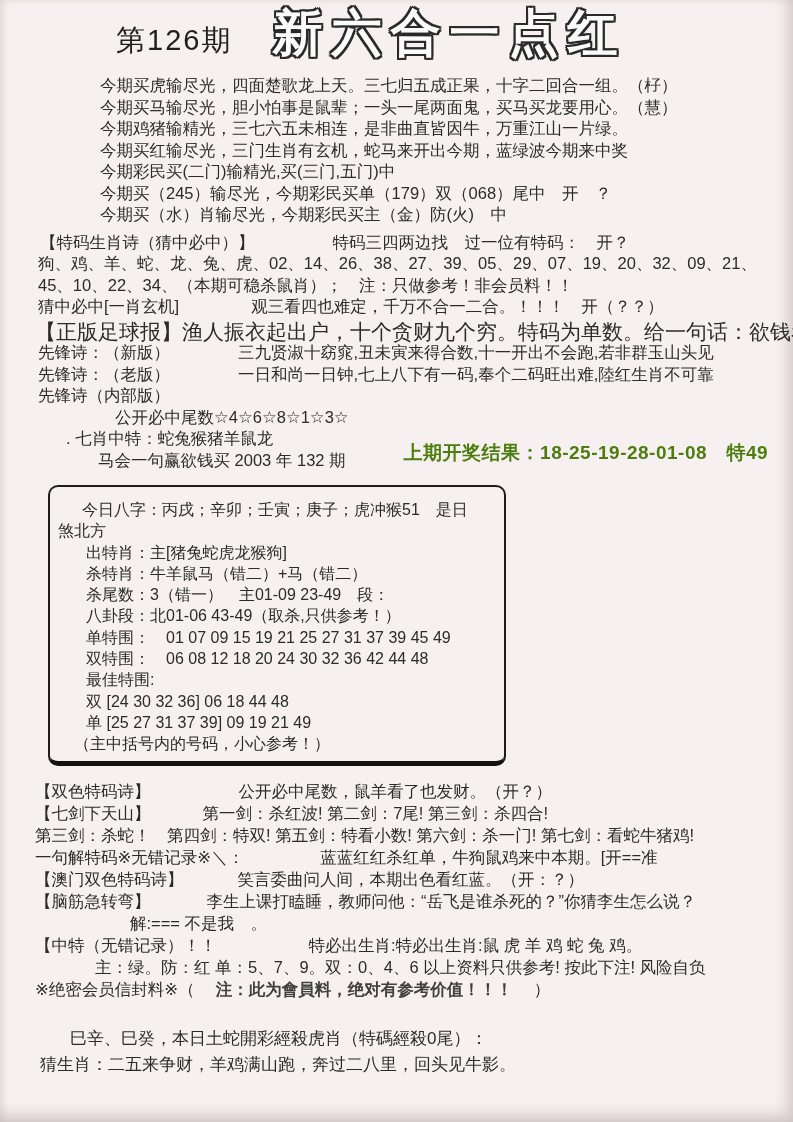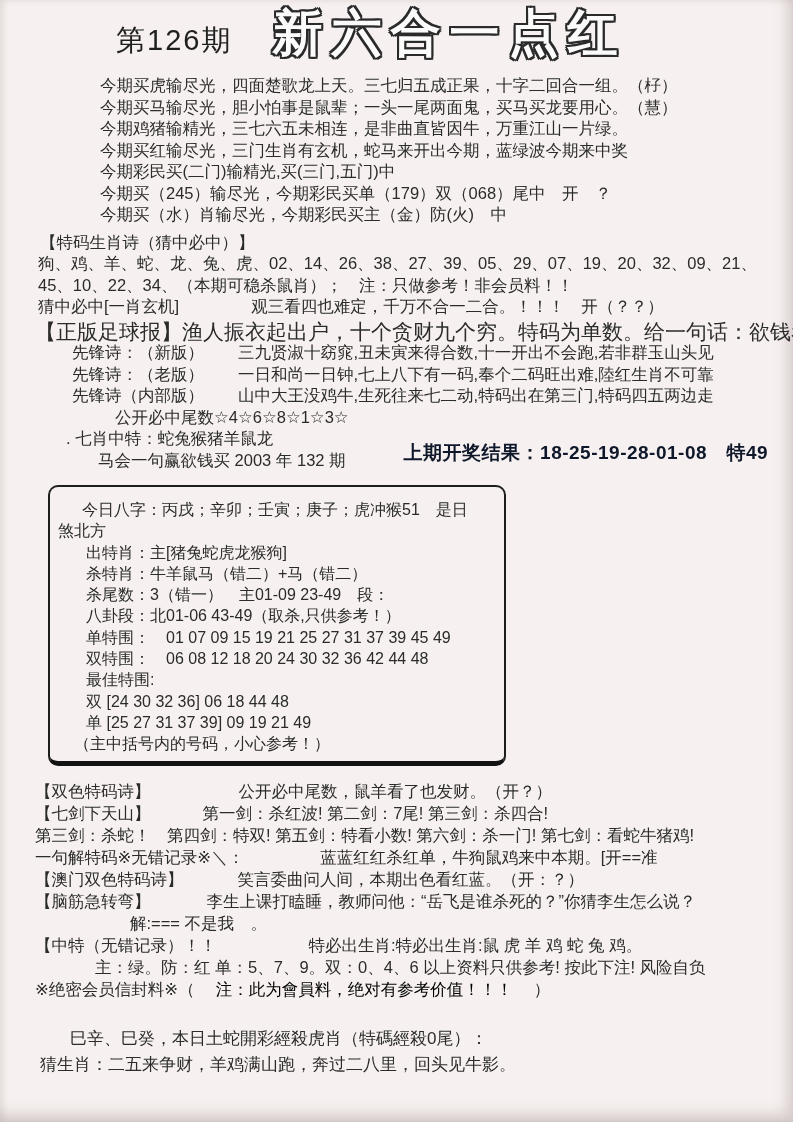--- a/index.html
+++ b/index.html
@@ -32,25 +32,25 @@
   .zodiac{margin-top:6px;}
   .zodiac .hd{padding-left:40px;display:flex;}
   .zodiac .hd .hint{margin-left:78px;}
   .zodiac .full{padding-left:38px;}
   .zodiac .hd2{padding-left:38px;display:flex;}
   .zodiac .hd2 .right{margin-left:72px;}
   
   .football{margin-top:3px;}
   .football .full{padding-left:35px;font-size:21px;}
   .football .row{padding-left:38px;display:flex;}
-  .football .lbl{width:200px;flex:0 0 auto;text-align:center;}
+  .football .lbl{width:200px;flex:0 0 auto;}
   .football .weishu{padding-left:115px;}
   .football .qixiao{padding-left:66px;}
   .football .mahui-row{padding-left:98px;display:flex;align-items:flex-start;}
-  .red-result{margin-left:58px;position:relative;top:-8px;font-size:19px;font-weight:bold;color:#0f172a;letter-spacing:.5px;}
+  .red-result{margin-left:58px;position:relative;top:-8px;font-size:19px;font-weight:bold;color:#4d7c0f;letter-spacing:.5px;}
   
   .infobox{
     margin:14px 0 0 48px;width:440px;
     border-left:2px solid #1d1d1d;border-top:2px solid #1d1d1d;border-right:2px solid #1d1d1d;
     border-bottom:5px solid #121212;
     padding:12px 6px 6px 8px;
     background:transparent;
     border-radius:10px;
   }
   .infobox .ln{font-size:16px;line-height:21.3px;}
@@ -64,21 +64,21 @@
   .mid .row{padding-left:35px;display:flex;}
   .g-shuangse{margin-left:88px;}
   .g-qijian{margin-left:52px;}
   .g-yiju{margin-left:76px;}
   .g-aomen{margin-left:54px;}
   .g-naojin{margin-left:56px;}
   .g-zhongte{margin-left:92px;}
   .full35{padding-left:35px;}
   .jie-ln{padding-left:130px;}
   .zhu-ln{padding-left:95px;}
-  .rednote{color:#000000;font-weight:normal;}
+  .rednote{color:#404040;font-weight:bold;}
   
   .bottom{margin-top:26px;}
   .bottom .ln{line-height:26px;font-size:17px;}
   .b-c{padding-left:70px;}
   .b-l{padding-left:40px;}
 </style>
 </head>
 <body>
 
 <div class="page">
@@ -94,20 +94,21 @@
     <div class="ln">今期鸡猪输精光，三七六五未相连，是非曲直皆因牛，万重江山一片绿。</div>
     <div class="ln">今期买红输尽光，三门生肖有玄机，蛇马来开出今期，蓝绿波今期来中奖</div>
     <div class="ln">今期彩民买(二门)输精光,买(三门,五门)中</div>
     <div class="ln">今期买（245）输尽光，今期彩民买单（179）双（068）尾中　开　？</div>
     <div class="ln">今期买（水）肖输尽光，今期彩民买主（金）防(火)　中</div>
   </div>
 
   <div class="zodiac">
     <div class="hd ln">
       <span>【特码生肖诗（猜中必中）】</span>
+      <span class="hint">特码三四两边找　过一位有特码：　开？</span>
     </div>
     <div class="full ln">狗、鸡、羊、蛇、龙、兔、虎、02、14、26、38、27、39、05、29、07、19、20、32、09、21、</div>
     <div class="full ln">45、10、22、34、（本期可稳杀鼠肖）；　注：只做参考！非会员料！！</div>
     <div class="hd2 ln">
       <span>猜中必中[一肖玄机]</span>
       <span class="right">观三看四也难定，千万不合一二合。！！！　开（？？）</span>
     </div>
   </div>
 
   <div class="football">
@@ -115,21 +116,20 @@
     <div class="row ln">
       <span class="lbl">先锋诗：（新版）</span>
       <span>三九贤淑十窈窕,丑未寅来得合数,十一开出不会跑,若非群玉山头见</span>
     </div>
     <div class="row ln">
       <span class="lbl">先锋诗：（老版）</span>
       <span>一日和尚一日钟,七上八下有一码,奉个二码旺出难,陸红生肖不可靠</span>
     </div>
     <div class="row ln">
       <span class="lbl">先锋诗（内部版）</span>
-      <span>山中大王没鸡牛,生死往来七二动,特码出在第三门,特码四五两边走</span>
     </div>
     <div class="weishu ln">公开必中尾数☆4☆6☆8☆1☆3☆</div>
     <div class="qixiao ln">. 七肖中特：蛇兔猴猪羊鼠龙</div>
     <div class="mahui-row ln">
       <span>马会一句赢欲钱买 2003 年 132 期</span>
       <span class="red-result">上期开奖结果：18-25-19-28-01-08　特49</span>
     </div>
   </div>
 
   <div class="infobox">

